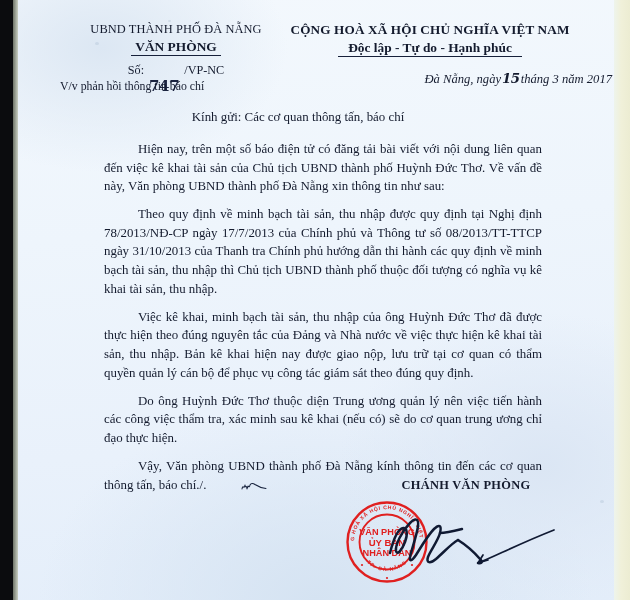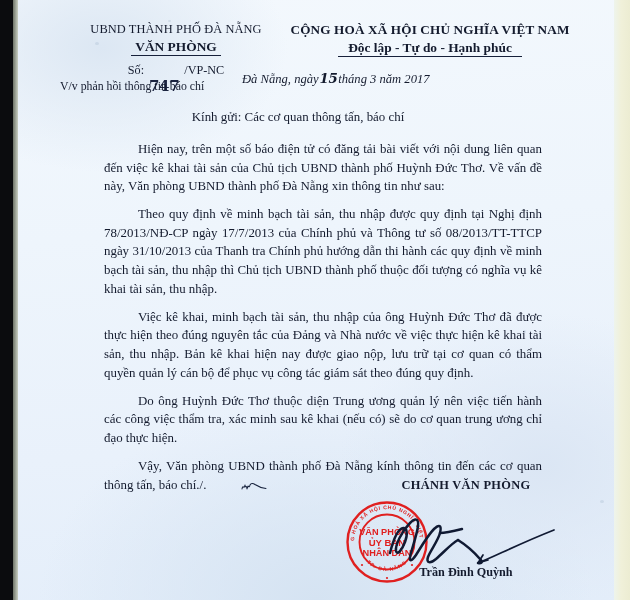--- a/index.html
+++ b/index.html
@@ -134,23 +134,23 @@
   }
   .subject {
     position: absolute;
     left: 42px; top: 57px;
     width: 232px;
     font-size: 11.8px;
     white-space: nowrap;
   }
   .place-date {
     position: absolute;
-    left: 224px; top: 48px;
+    left: 254px; top: 48px;
     width: 340px;
-    text-align: left;
+    text-align: right;
     font-style: italic;
     font-size: 12.6px;
     white-space: nowrap;
   }
   .place-date .hand-day {
     font-family: "DejaVu Serif", serif;
     font-style: italic;
     font-weight: bold;
     font-size: 13.4px;
     letter-spacing: -0.5px;
@@ -350,17 +350,16 @@
               <path d="M74,33 C82,38 90,45 96,52 C99,55 98,57 94,56"></path>
             </g>
             <g fill="none" stroke="#101a33" stroke-width="1.7" stroke-linecap="round">
               <path d="M94,56 C110,50 132,38 170,23"></path>
               <path d="M94,56 L104,53 M94,56 L99,48"></path>
             </g>
           </svg>
         </div>
       </div>
 
-      <div class="sign-name">Trần Đình Quỳnh</div>
     </div>
 
   </div>
 </div>
 
 </body></html>

